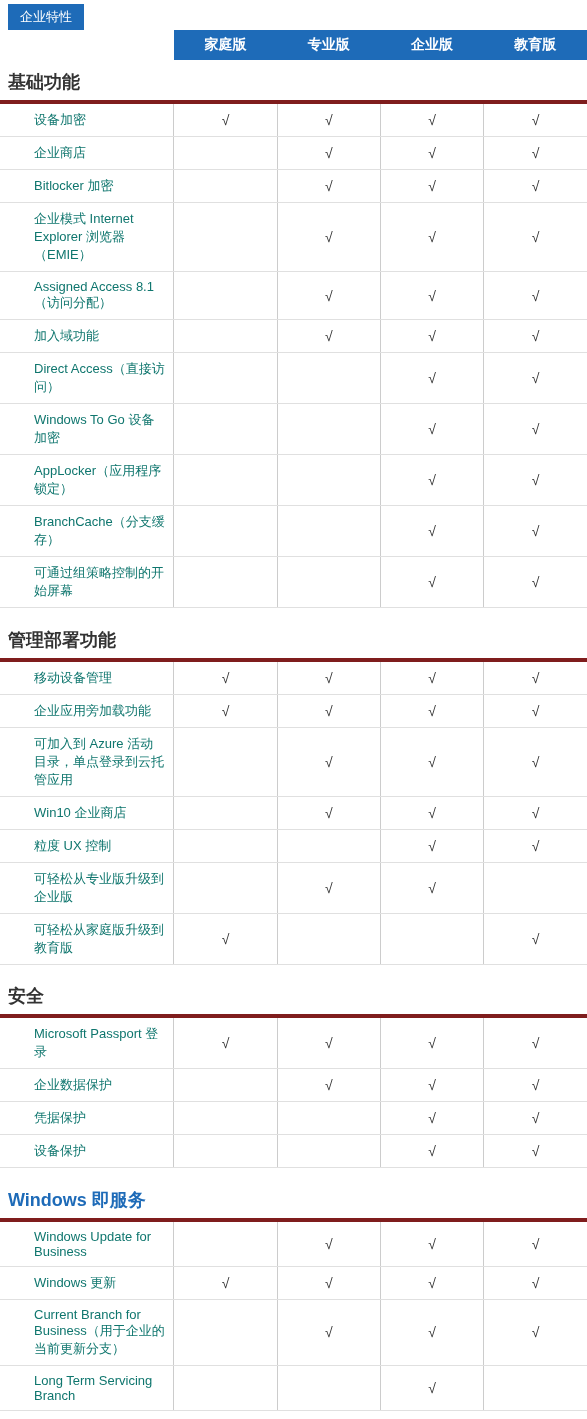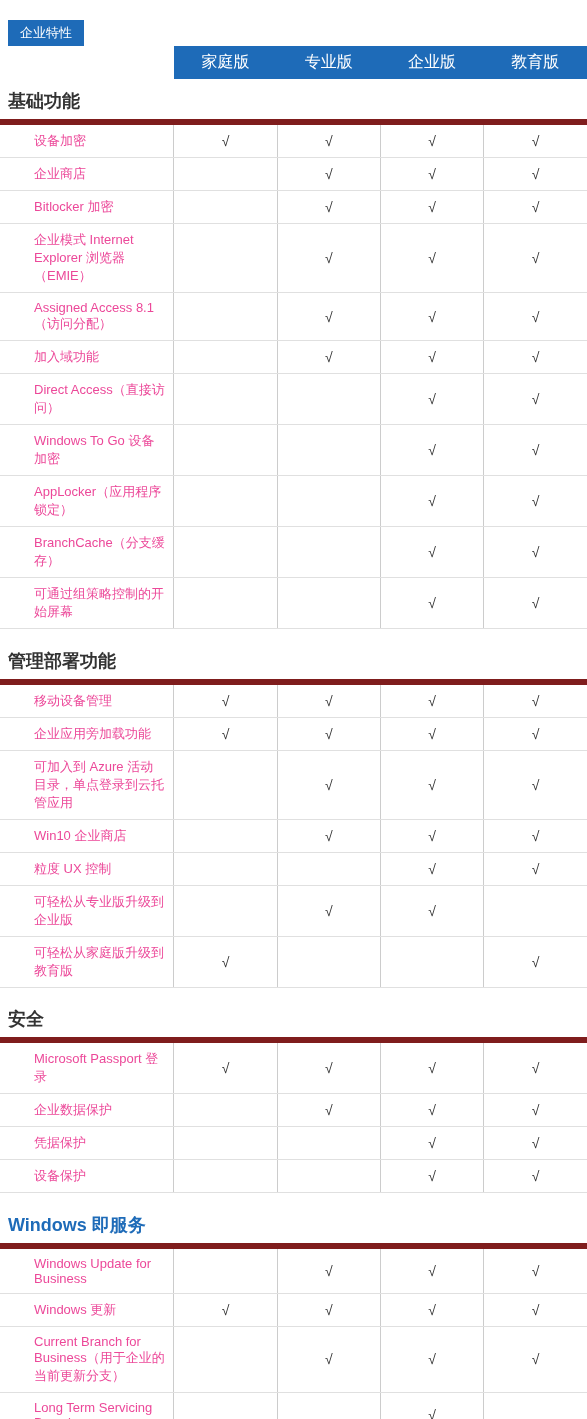--- a/index.html
+++ b/index.html
@@ -16,50 +16,50 @@
       padding: 0;
     }
 
     
     .enterprise-badge {
       background: #1e6bb8;
       color: #fff;
       font-size: 13px;
       padding: 4px 12px;
       display: inline-block;
-      margin: 20px 0 0 8px;
+      margin: 4px 0 0 8px;
     }
 
     
     .section-header {
       font-size: 18px;
       font-weight: bold;
       color: #333;
       padding: 10px 8px 6px 8px;
-      border-bottom: 6px solid #7f1d1d;
+      border-bottom: 4px solid #7f1d1d;
       margin-bottom: 0;
     }
 
     .section-header.blue-text {
       color: #1e6bb8;
     }
 
     
     .feature-table {
       width: 100%;
       border-collapse: collapse;
     }
 
     .feature-table th {
       background: #1e6bb8;
       color: #fff;
       text-align: center;
       padding: 6px 4px;
-      font-size: 16px;
-      font-weight: normal;
+      font-size: 14px;
+      font-weight: bold;
       width: 72px;
     }
 
     .feature-table th.empty-th {
       background: #fff;
     }
 
     .feature-table td {
       padding: 7px 8px;
       vertical-align: middle;
@@ -69,21 +69,21 @@
 
     .feature-table td.check-cell {
       text-align: center;
       color: #333;
       font-size: 14px;
       width: 72px;
       border-left: 1px solid #ccc;
     }
 
     .feature-table td.feature-name {
-      color: #ec4899;
+      color: #0f766e;
       max-width: 260px;
       padding-left: 34px;
     }
 
     .section-row td {
       background: #fff;
       padding: 0;
       border-bottom: none;
     }
   </style>

